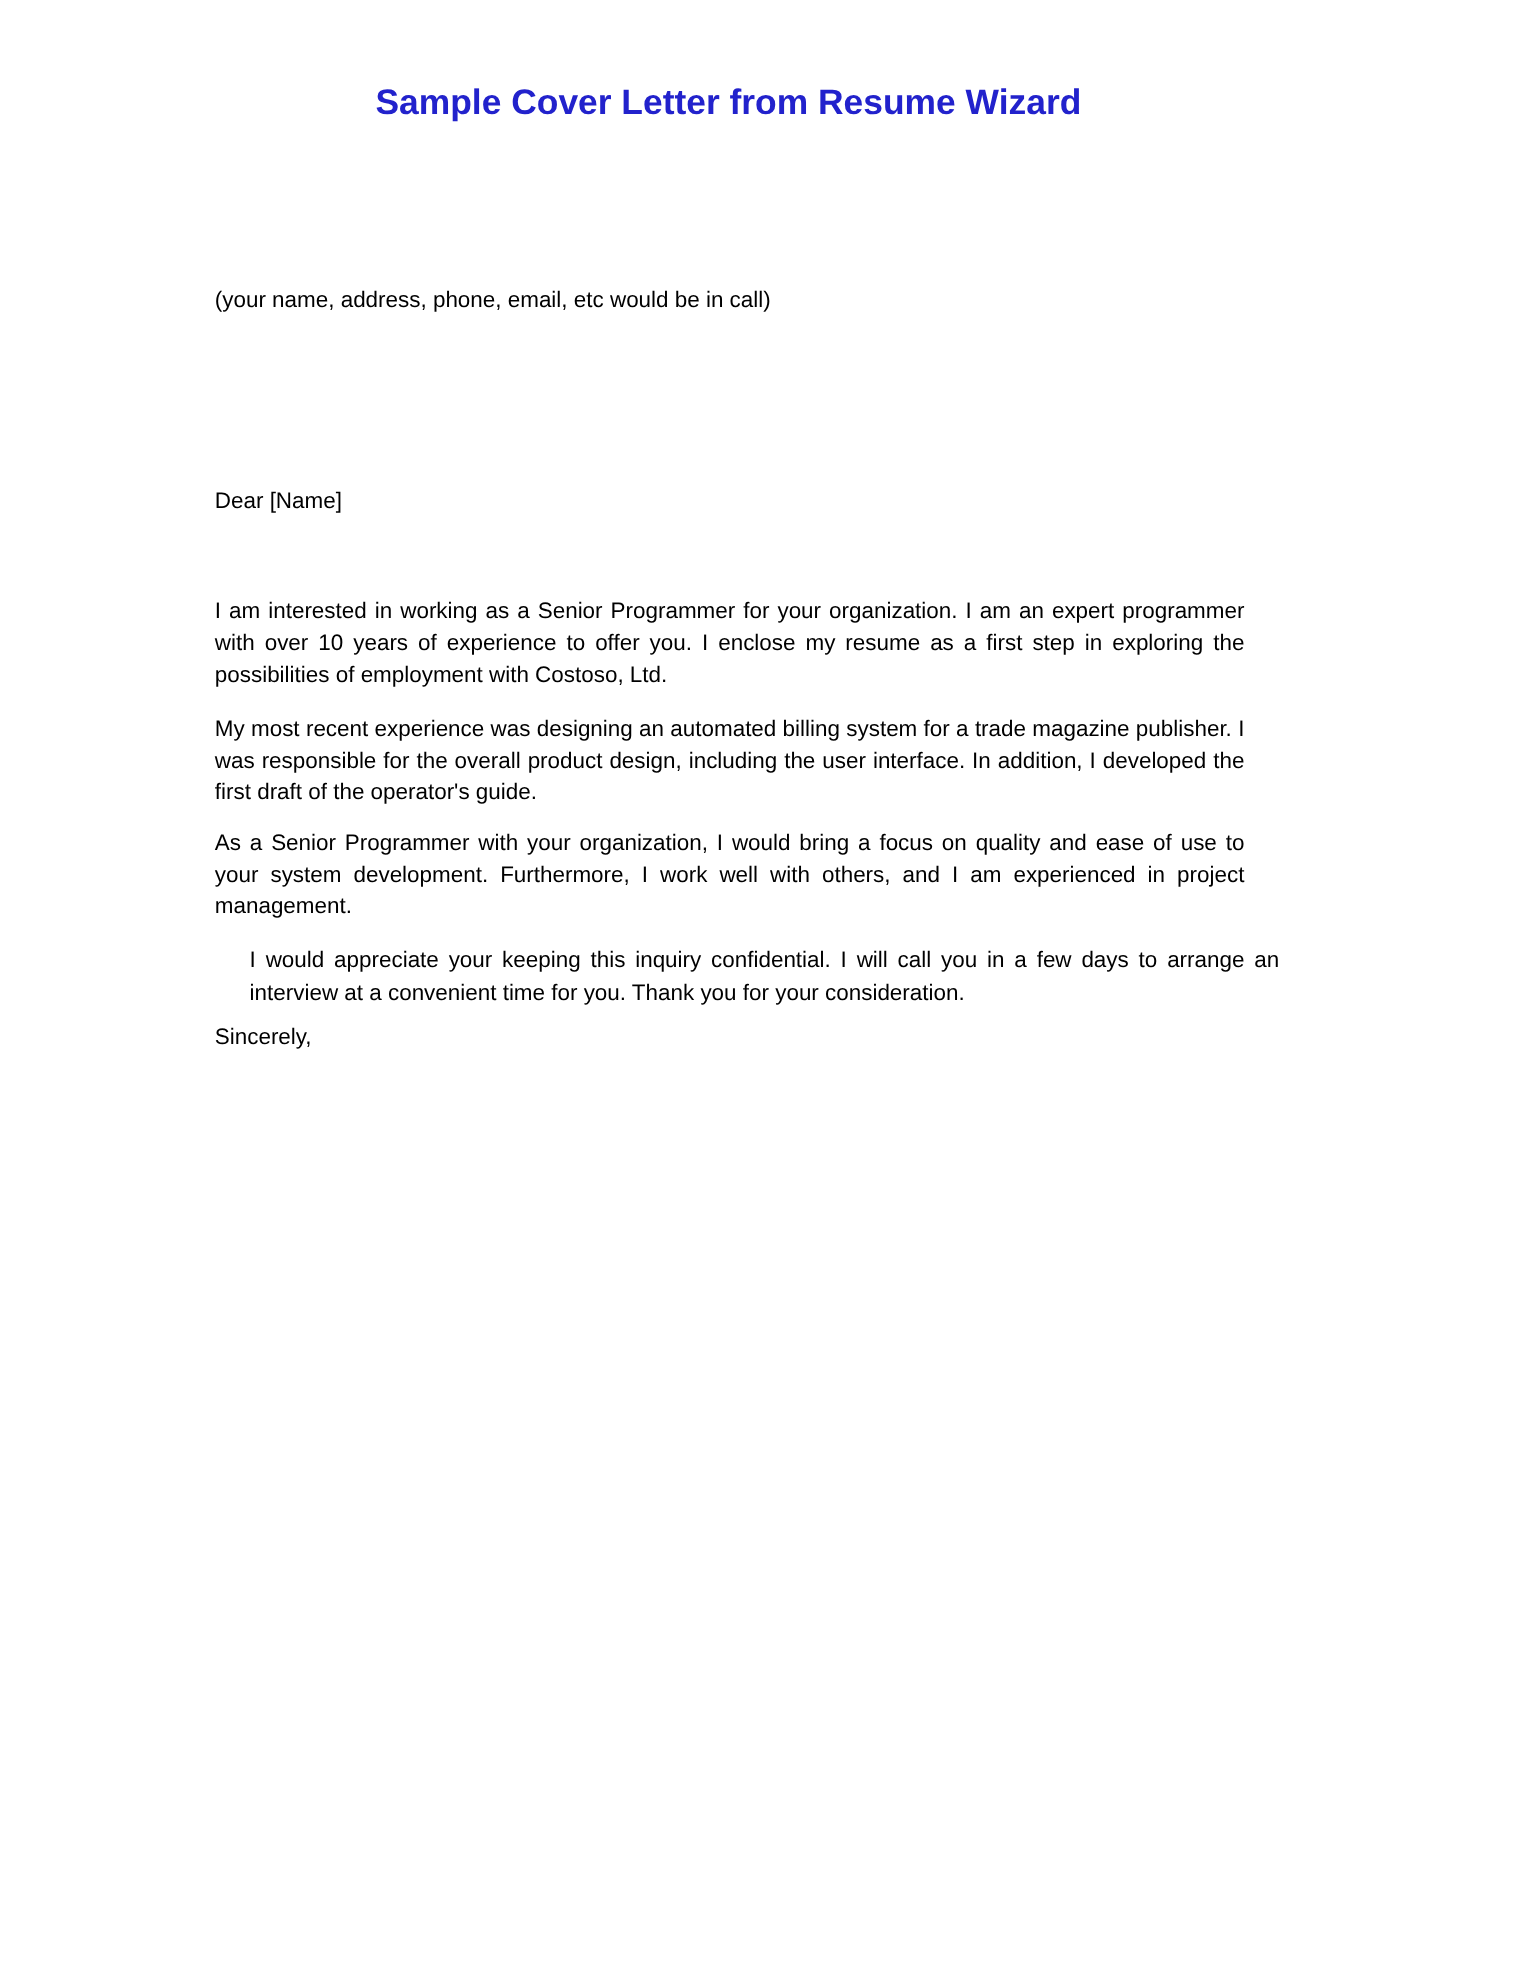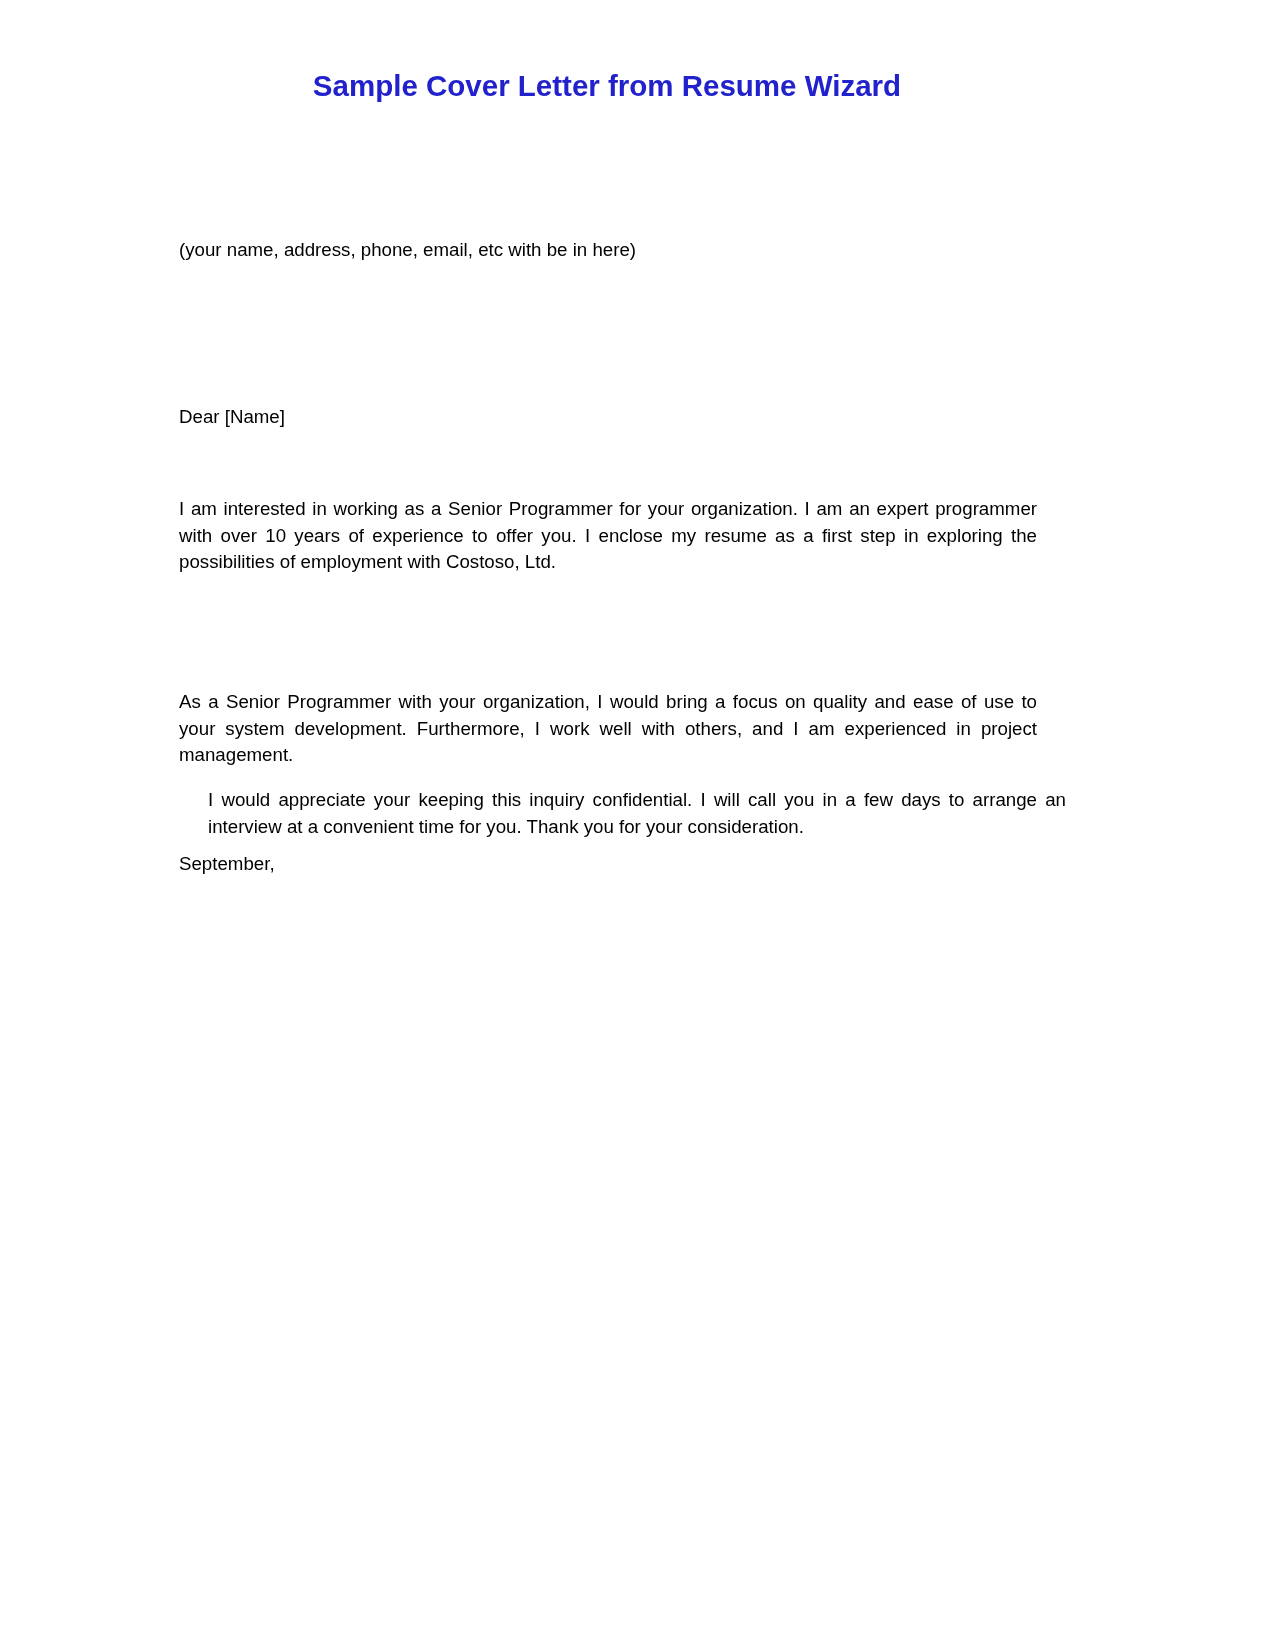--- a/index.html
+++ b/index.html
@@ -49,29 +49,30 @@
   .t-closing   { top: 851px; }
   .t-signature { top: 968px; }
 </style>
 </head>
 <body>
 
 <div class="page" style="color: rgb(0, 0, 0);">
 
   <div class="doc-title" style="color: rgb(34, 34, 204);">Sample Cover Letter from Resume Wizard</div>
 
-  <div class="line t-intro1">(your name, address, phone, email, etc with be in here)</div>
+  <div class="line t-intro1">(your name, address, phone, email, etc would be in call)</div>
 
 
 
   <div class="line t-salute">Dear [Name]</div>
 
   <div class="line para t-para1">I am interested in working as a Senior Programmer for your organization. I am an expert programmer with over 10 years of experience to offer you. I enclose my resume as a first step in exploring the possibilities of employment with Costoso, Ltd.</div>
 
+  <div class="line para t-para2">My most recent experience was designing an automated billing system for a trade magazine publisher. I was responsible for the overall product design, including the user interface. In addition, I developed the first draft of the operator's guide.</div>
 
   <div class="line para t-para3">As a Senior Programmer with your organization, I would bring a focus on quality and ease of use to your system development. Furthermore, I work well with others, and I am experienced in project management.</div>
 
   <div class="line para t-para4">I would appreciate your keeping this inquiry confidential. I will call you in a few days to arrange an interview at a convenient time for you. Thank you for your consideration.</div>
 
-  <div class="line t-closing">September,</div>
+  <div class="line t-closing">Sincerely,</div>
 
 
 </div>
 
 </body></html>

